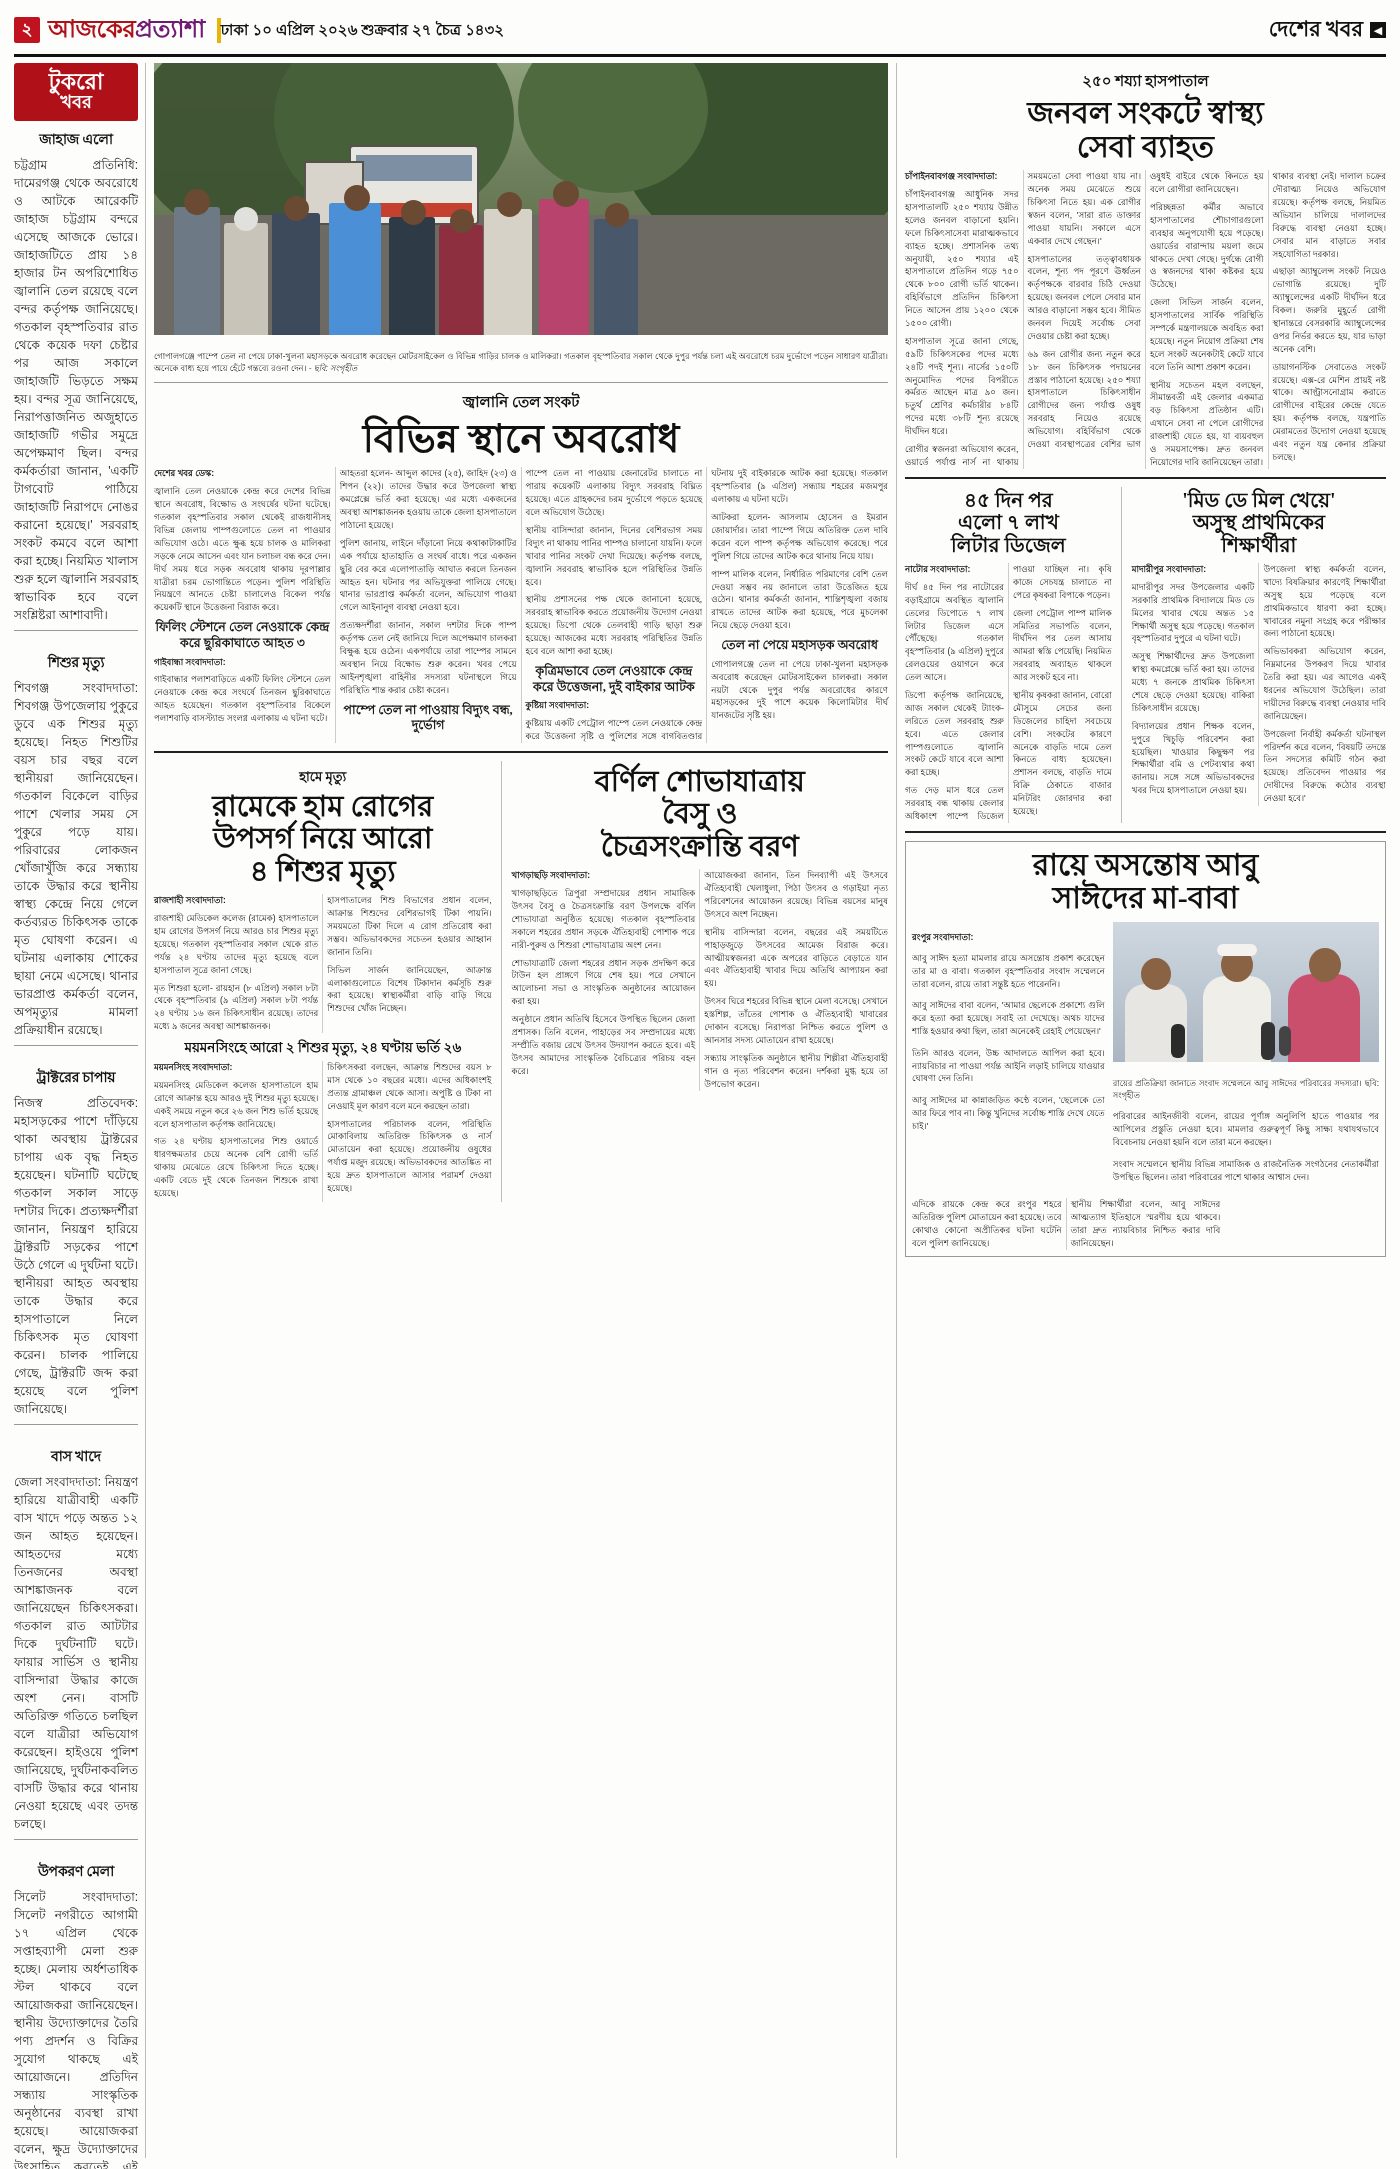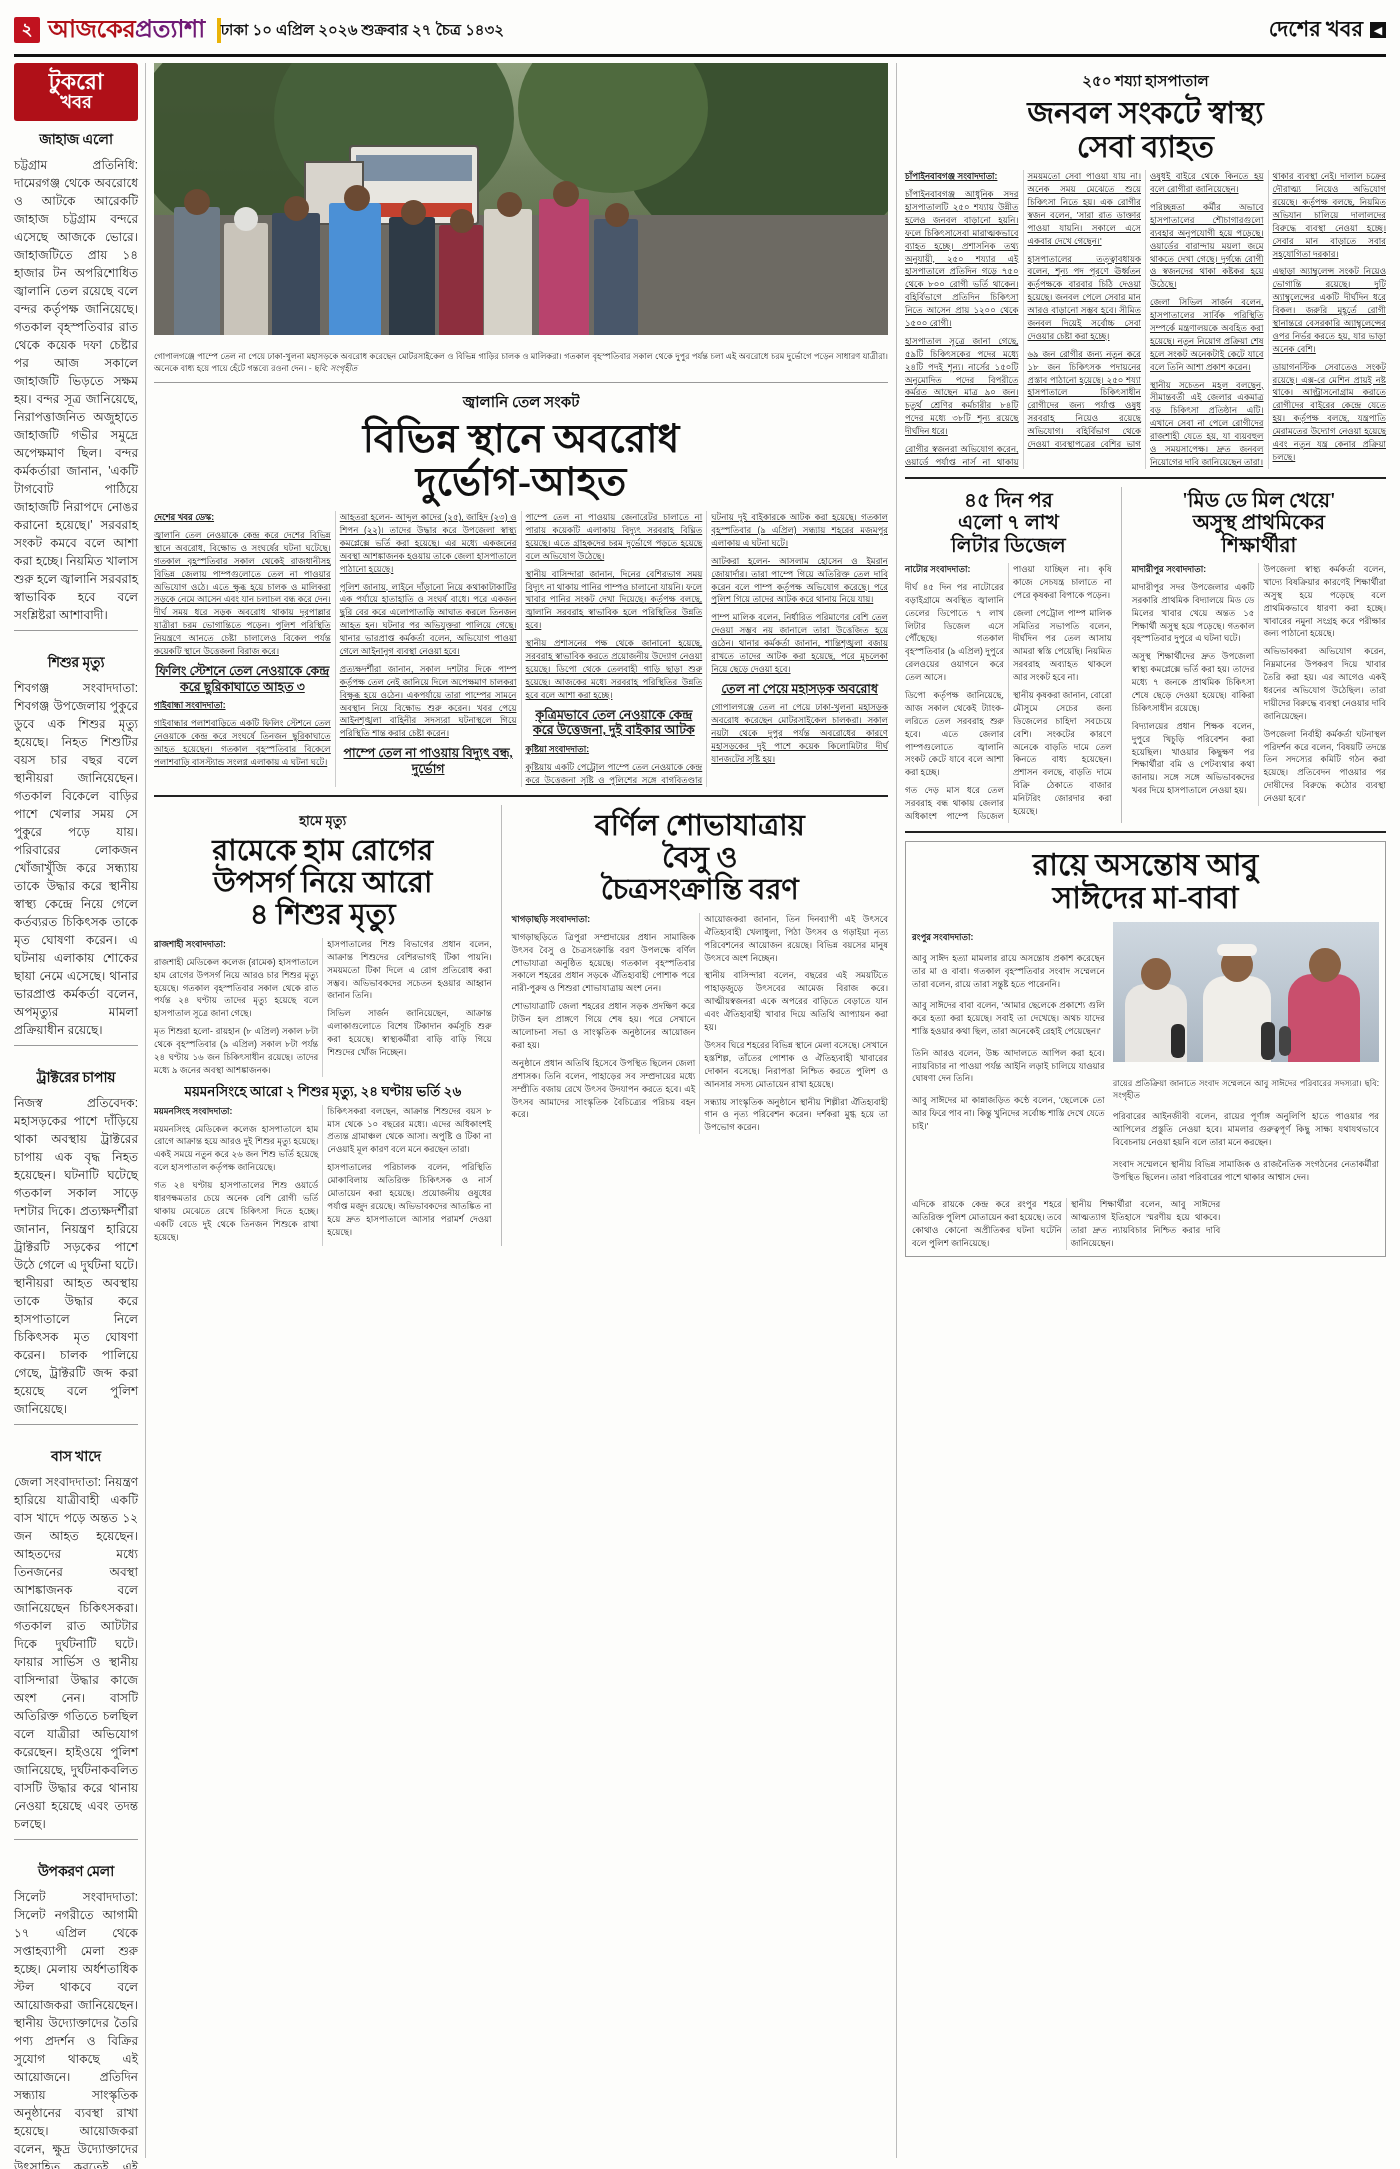--- a/index.html
+++ b/index.html
@@ -77,21 +77,21 @@
   .rule { border-top:1px solid #999; margin:7px 0; }
   .rule-thick { border-top:2px solid #222; margin:8px 0; }
 
   
   .photo { width:100%; position:relative; overflow:hidden; background:#5a6a52; }
   .caption { font-size:8.2px; line-height:1.45; text-align:justify; margin-top:16px; color:#222; }
   .caption .credit { font-style:italic; }
 
   .cols2 { column-count:2; column-gap:9px; column-rule:1px solid #ccc; }
   .cols3 { column-count:3; column-gap:9px; column-rule:1px solid #ccc; }
-  .cols4 { column-count:4; column-gap:9px; column-rule:1px solid #ccc;text-decoration:underline; }
+  .cols4 { column-count:4; column-gap:9px; column-rule:1px solid #ccc; }
   .cols2 p, .cols3 p, .cols4 p { margin:0 0 5px 0; }
 
   .center-head-in-col {
     text-align:center; font-size:12.5px; font-weight:bold;
     font-family:"Liberation Serif", serif; line-height:1.25; margin:6px 0 4px;
     break-inside:avoid;
   }
 
   .boxed { border:1px solid #999; padding:6px; }
 
@@ -197,21 +197,20 @@
       <div class="caption">
         <span>গোপালগঞ্জে পাম্পে তেল না পেয়ে ঢাকা-খুলনা মহাসড়কে অবরোধ করেছেন মোটরসাইকেল ও বিভিন্ন গাড়ির চালক ও মালিকরা। গতকাল বৃহস্পতিবার সকাল থেকে দুপুর পর্যন্ত চলা এই অবরোধে চরম দুর্ভোগে পড়েন সাধারণ যাত্রীরা। অনেকে বাধ্য হয়ে পায়ে হেঁটে গন্তব্যে রওনা দেন।</span>
         <span class="credit">- ছবি: সংগৃহীত</span>
       </div>
 
       <div class="rule"></div>
 
       <div class="kicker">জ্বালানি তেল সংকট</div>
       <div class="headline hl-xl">
         <div>বিভিন্ন স্থানে অবরোধ</div>
-        <div>দুর্ভোগ-আহত</div>
       </div>
 
       <div class="cols4 body-text">
         <p><strong>দেশের খবর ডেস্ক:</strong></p>
         <p>জ্বালানি তেল নেওয়াকে কেন্দ্র করে দেশের বিভিন্ন স্থানে অবরোধ, বিক্ষোভ ও সংঘর্ষের ঘটনা ঘটেছে। গতকাল বৃহস্পতিবার সকাল থেকেই রাজধানীসহ বিভিন্ন জেলায় পাম্পগুলোতে তেল না পাওয়ার অভিযোগ ওঠে। এতে ক্ষুব্ধ হয়ে চালক ও মালিকরা সড়কে নেমে আসেন এবং যান চলাচল বন্ধ করে দেন। দীর্ঘ সময় ধরে সড়ক অবরোধ থাকায় দূরপাল্লার যাত্রীরা চরম ভোগান্তিতে পড়েন। পুলিশ পরিস্থিতি নিয়ন্ত্রণে আনতে চেষ্টা চালালেও বিকেল পর্যন্ত কয়েকটি স্থানে উত্তেজনা বিরাজ করে।</p>
 
         <div class="center-head-in-col">ফিলিং স্টেশনে তেল নেওয়াকে কেন্দ্র করে ছুরিকাঘাতে আহত ৩</div>
         <p><strong>গাইবান্ধা সংবাদদাতা:</strong></p>
         <p>গাইবান্ধার পলাশবাড়িতে একটি ফিলিং স্টেশনে তেল নেওয়াকে কেন্দ্র করে সংঘর্ষে তিনজন ছুরিকাঘাতে আহত হয়েছেন। গতকাল বৃহস্পতিবার বিকেলে পলাশবাড়ি বাসস্ট্যান্ড সংলগ্ন এলাকায় এ ঘটনা ঘটে।</p>
         <p>আহতরা হলেন- আব্দুল কাদের (২৫), জাহিদ (২৩) ও শিপন (২২)। তাদের উদ্ধার করে উপজেলা স্বাস্থ্য কমপ্লেক্সে ভর্তি করা হয়েছে। এর মধ্যে একজনের অবস্থা আশঙ্কাজনক হওয়ায় তাকে জেলা হাসপাতালে পাঠানো হয়েছে।</p>

